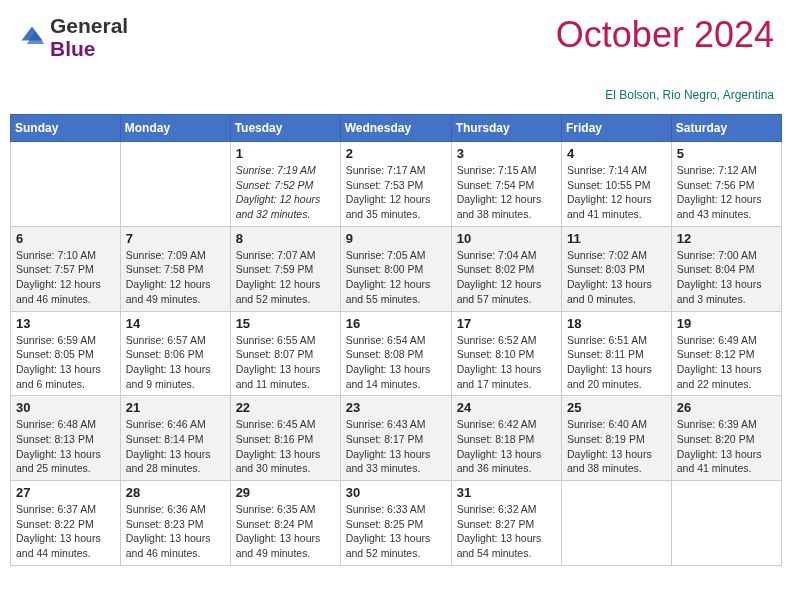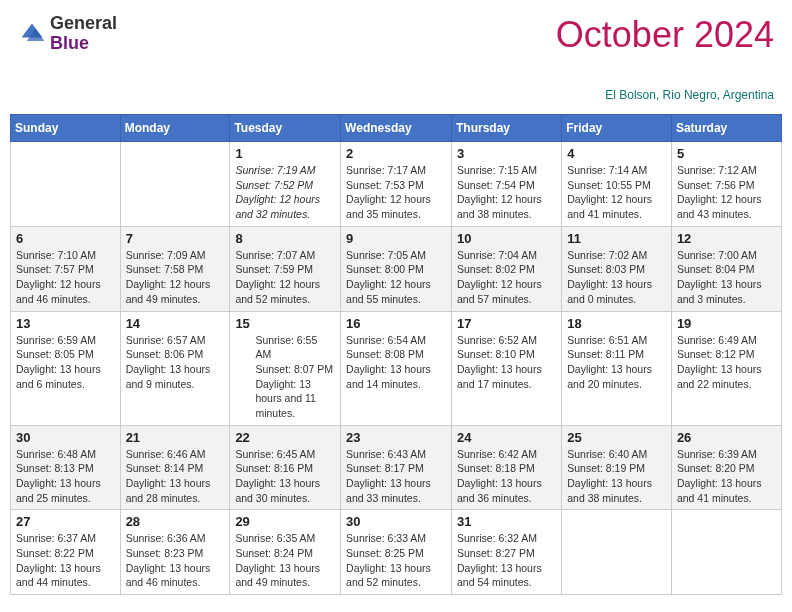--- a/index.html
+++ b/index.html
@@ -16,21 +16,21 @@
       align-items: flex-start;
       margin-bottom: 8px;
       padding: 4px 8px;
     }
     .logo {
       display: flex;
       align-items: center;
       gap: 4px;
     }
     .logo-text {
-      font-size: 18px;
+      font-size: 21px;
       font-weight: bold;
       line-height: 1.1;
     }
     .logo-text .general { color: #333; }
     .logo-text .blue { color: #701a75; }
     .logo-icon {
       width: 28px;
       height: 28px;
     }
     .title-block {
@@ -209,21 +209,21 @@
 Daylight: 13 hours and 6 minutes.</div>
         </td>
         <td>
           <div class="day-number">14</div>
           <div class="day-info" style="white-space: pre-line;">Sunrise: 6:57 AM
 Sunset: 8:06 PM
 Daylight: 13 hours and 9 minutes.</div>
         </td>
         <td>
           <div class="day-number">15</div>
-          <div class="day-info" style="white-space: pre-line; margin-left: 20px;">Sunrise: 6:55 AM
+          <div class="day-info" style="white-space: pre-line;">Sunrise: 6:55 AM
 Sunset: 8:07 PM
 Daylight: 13 hours and 11 minutes.</div>
         </td>
         <td>
           <div class="day-number">16</div>
           <div class="day-info" style="white-space: pre-line;">Sunrise: 6:54 AM
 Sunset: 8:08 PM
 Daylight: 13 hours and 14 minutes.</div>
         </td>
         <td>

